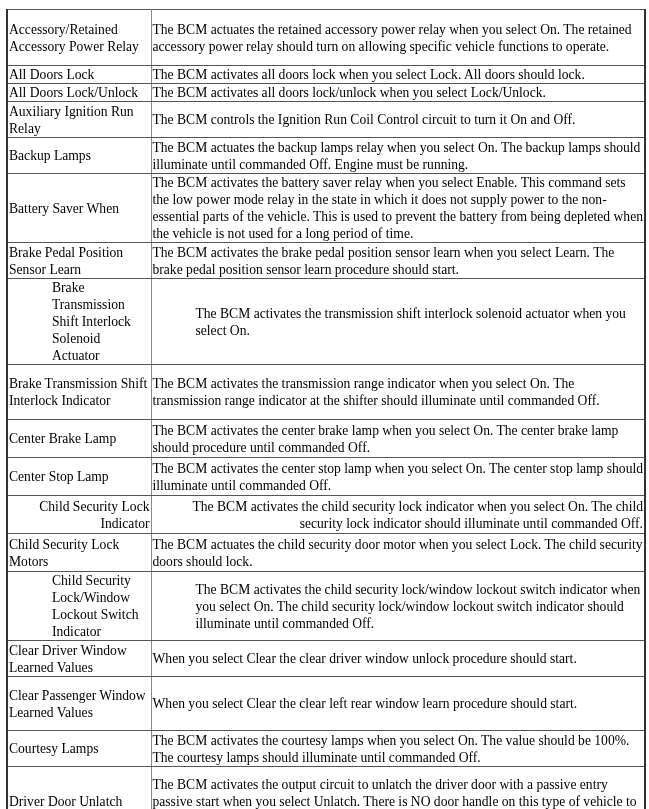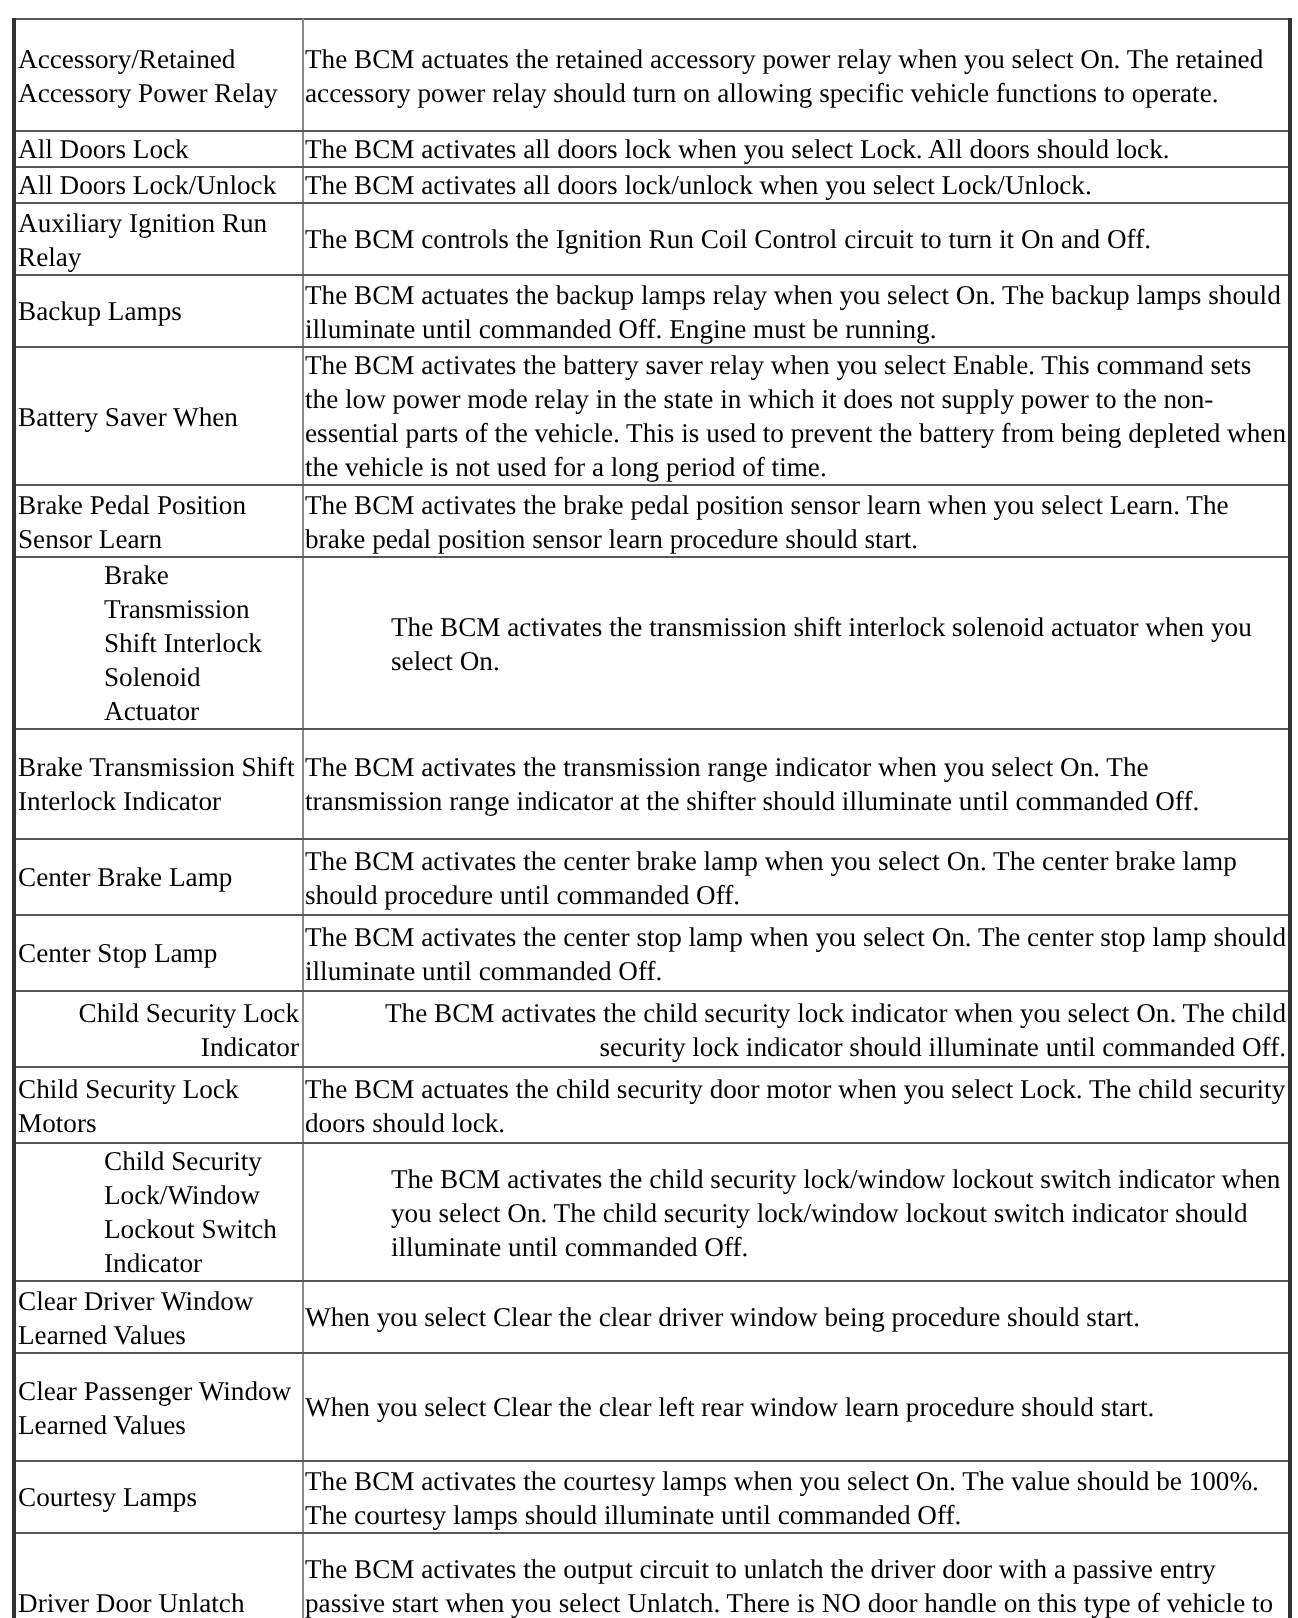--- a/index.html
+++ b/index.html
@@ -109,21 +109,21 @@
       <tr class="r13">
         <td class="name">Child Security Lock Motors</td>
         <td class="desc">The BCM actuates the child security door motor when you select Lock. The child security doors should lock.</td>
       </tr>
       <tr class="r14">
         <td class="name">Child Security Lock/Window Lockout Switch Indicator</td>
         <td class="desc">The BCM activates the child security lock/window lockout switch indicator when you select On. The child security lock/window lockout switch indicator should illuminate until commanded Off.</td>
       </tr>
       <tr class="r15">
         <td class="name">Clear Driver Window Learned Values</td>
-        <td class="desc">When you select Clear the clear driver window being procedure should start.</td>
+        <td class="desc">When you select Clear the clear driver window unlock procedure should start.</td>
       </tr>
       <tr class="r16">
         <td class="name">Clear Passenger Window Learned Values</td>
         <td class="desc">When you select Clear the clear left rear window learn procedure should start.</td>
       </tr>
       <tr class="r17">
         <td class="name">Courtesy Lamps</td>
         <td class="desc">The BCM activates the courtesy lamps when you select On. The value should be 100%. The courtesy lamps should illuminate until commanded Off.</td>
       </tr>
       <tr class="r18">

